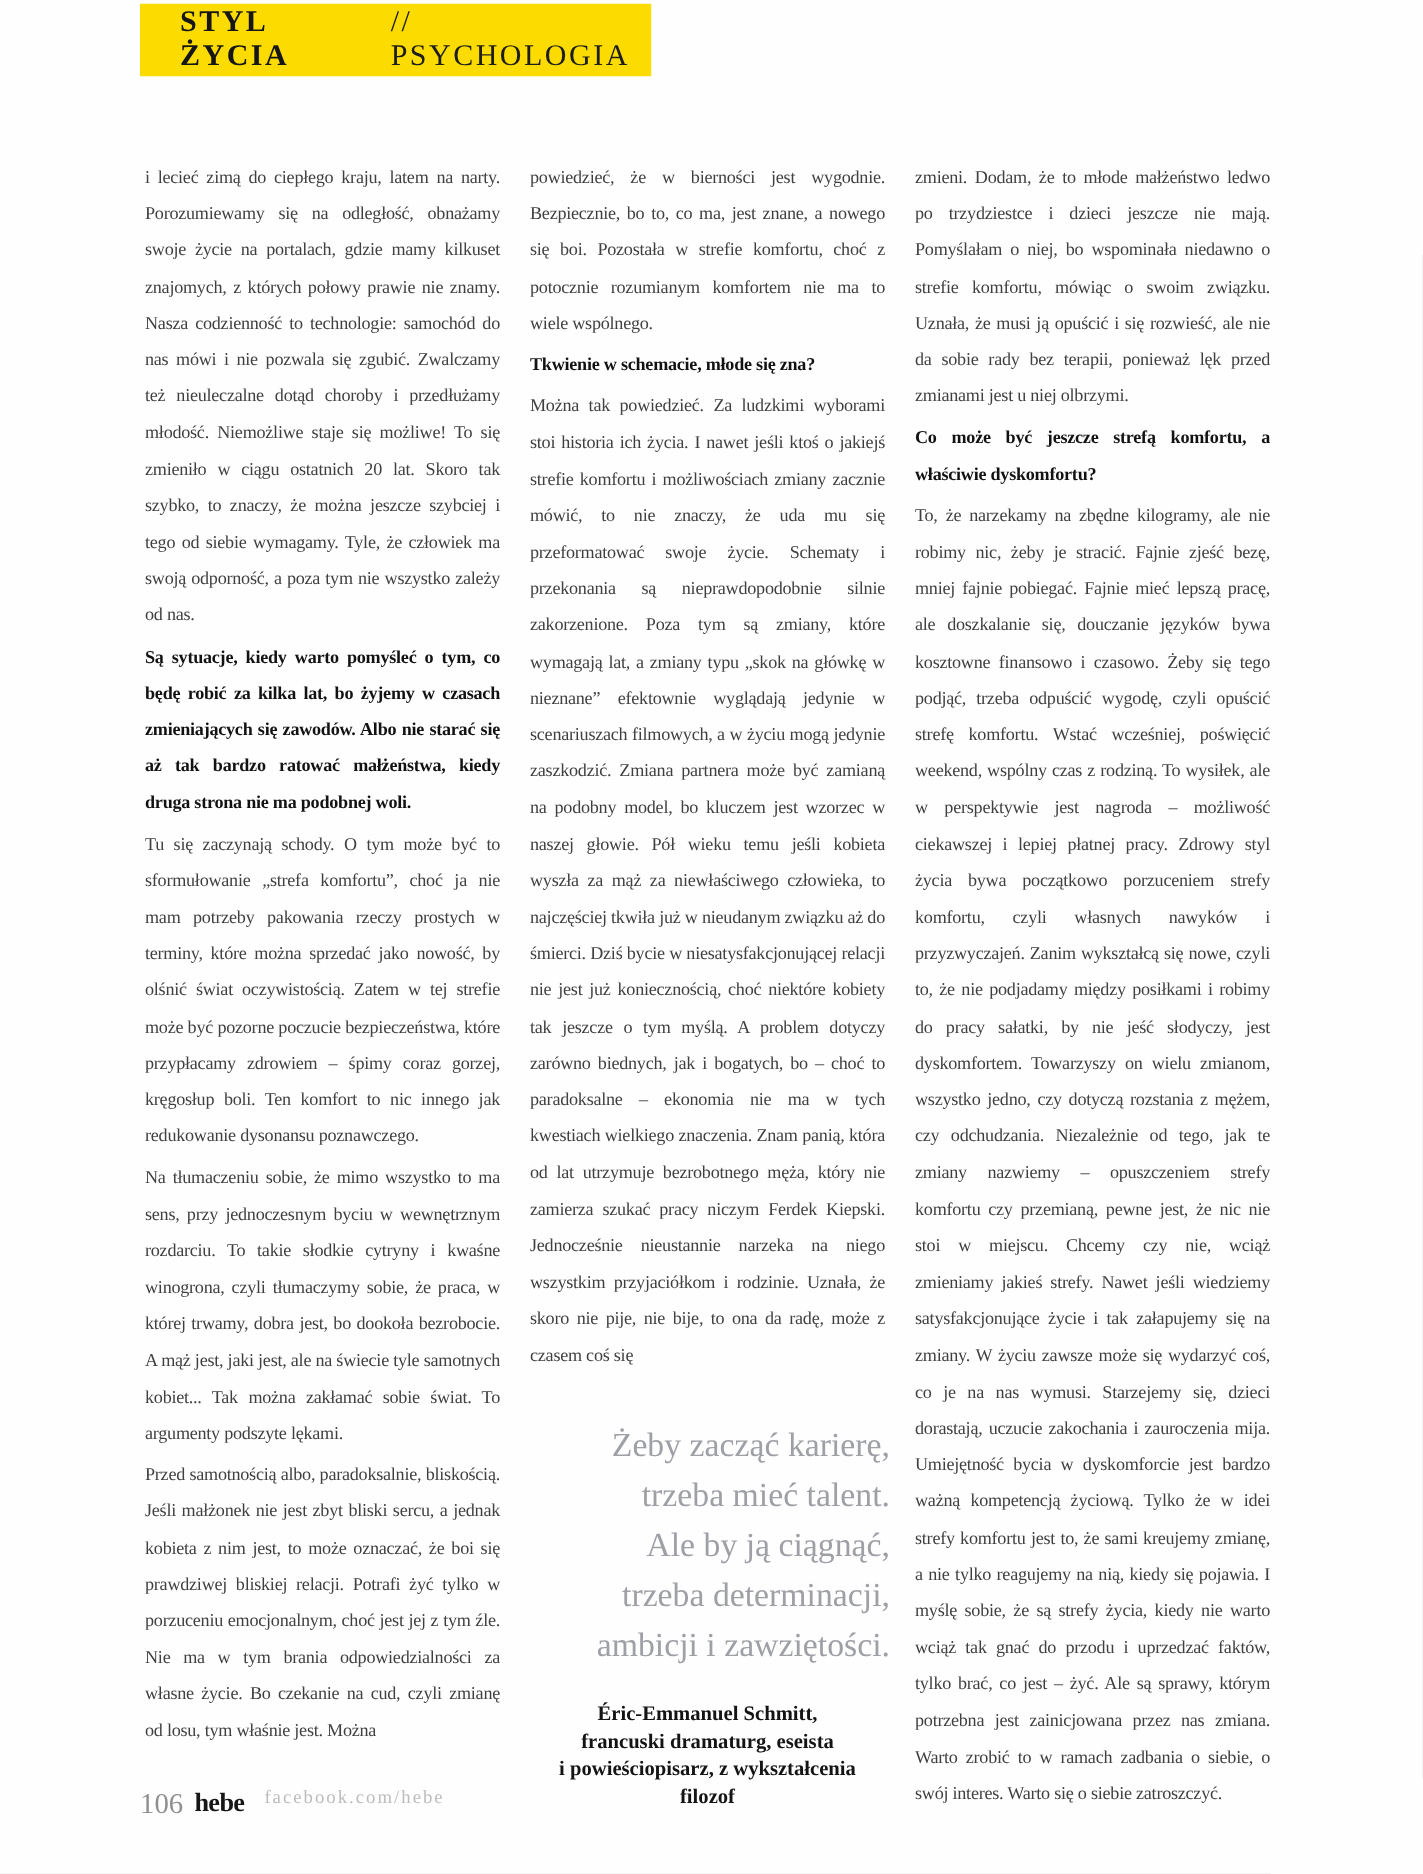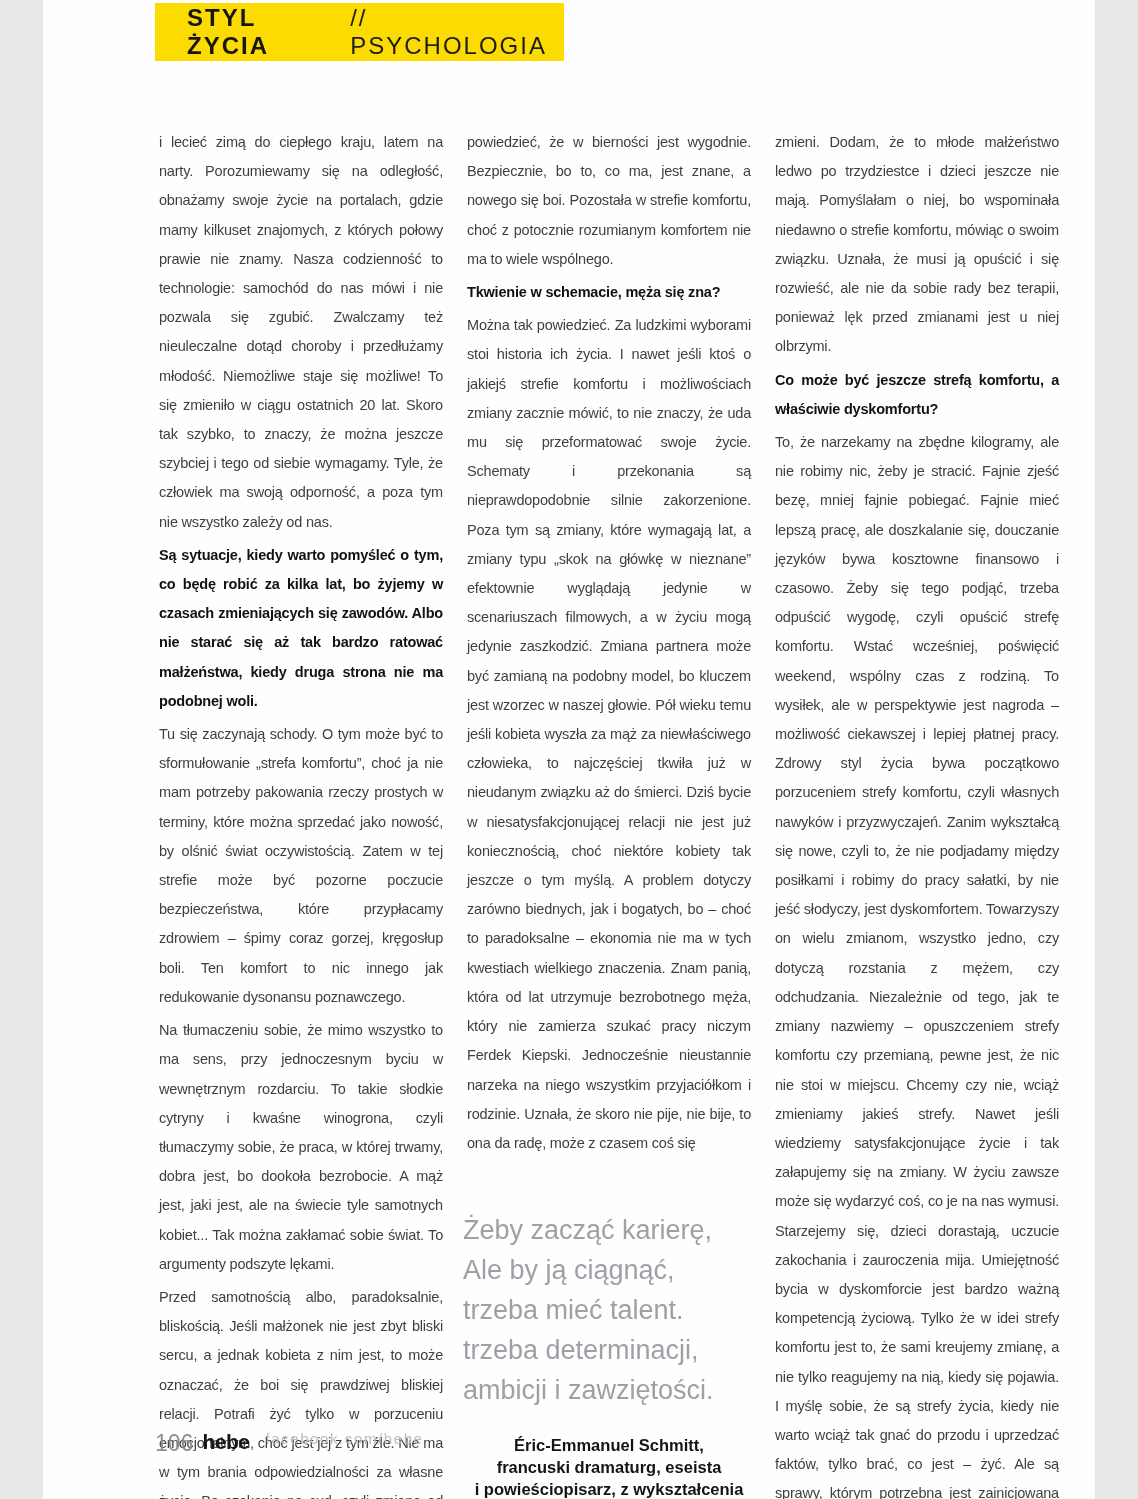--- a/index.html
+++ b/index.html
@@ -1,18 +1,18 @@
 <!DOCTYPE html>
 <html lang="pl"><head>
 <meta charset="utf-8">
 <style>
   html,body { margin:0; padding:0; background:#e8e8e8; }
   .page {
-    position:relative; width:1052px; height:1499px; background:#fefefe;
-    font-family:Liberation Sans, sans-serif; overflow:hidden;
+    position:relative; width:1138px; height:1499px; background:#fefefe;
+    font-family:Liberation Serif, serif; overflow:hidden;
     margin:0 auto;
   }
   
   .badge {
     position:absolute; left:112px; top:3px; width:409px; height:58px;
     background:#FCDB00; display:flex; align-items:center;
     padding-left:32px; box-sizing:border-box;
   }
   .badge .b1 { font-size:24px; font-weight:800; color:#161616; letter-spacing:2px; }
   .badge .b2 { font-size:24px; font-weight:400; color:#1d1d1d; letter-spacing:2px; margin-left:10px; }
@@ -23,21 +23,21 @@
     display:flex; gap:16px;
   }
   .col { width:292px; }
   .col p {
     margin:4px; font-size:14.5px; line-height:29.2px; letter-spacing:-0.2px;
     text-align:justify; color:#3f3f3f;
   }
   .col p.q { font-weight:700; color:#121212; }
 
   
-  .pullquote { margin-top:52px; text-align:left; }
+  .pullquote { margin-top:36px; text-align:right; }
   .pullquote .ql {
     font-size:27px; line-height:40px; color:#9EA0A6; letter-spacing:0;
     white-space:nowrap;
   }
   .attribution { margin-top:24px; text-align:center; }
   .attribution .al {
     font-size:16.5px; line-height:22px; font-weight:700; color:#141414;text-align:center;
   }
 
   
@@ -64,27 +64,27 @@
     <div class="col">
       <p>i lecieć zimą do ciepłego kraju, latem na narty. Porozumiewamy się na odległość, obnażamy swoje życie na portalach, gdzie mamy kilkuset znajomych, z których połowy prawie nie znamy. Nasza codzienność to technologie: samochód do nas mówi i nie pozwala się zgubić. Zwalczamy też nieuleczalne dotąd choroby i przedłużamy młodość. Niemożliwe staje się możliwe! To się zmieniło w ciągu ostatnich 20 lat. Skoro tak szybko, to znaczy, że można jeszcze szybciej i tego od siebie wymagamy. Tyle, że człowiek ma swoją odporność, a poza tym nie wszystko zależy od nas.</p>
       <p class="q">Są sytuacje, kiedy warto pomyśleć o tym, co będę robić za kilka lat, bo żyjemy w czasach zmieniających się zawodów. Albo nie starać się aż tak bardzo ratować małżeństwa, kiedy druga strona nie ma podobnej woli.</p>
       <p>Tu się zaczynają schody. O tym może być to sformułowanie „strefa komfortu”, choć ja nie mam potrzeby pakowania rzeczy prostych w terminy, które można sprzedać jako nowość, by olśnić świat oczywistością. Zatem w tej strefie może być pozorne poczucie bezpieczeństwa, które przypłacamy zdrowiem – śpimy coraz gorzej, kręgosłup boli. Ten komfort to nic innego jak redukowanie dysonansu poznawczego.</p>
       <p>Na tłumaczeniu sobie, że mimo wszystko to ma sens, przy jednoczesnym byciu w wewnętrznym rozdarciu. To takie słodkie cytryny i kwaśne winogrona, czyli tłumaczymy sobie, że praca, w której trwamy, dobra jest, bo dookoła bezrobocie. A mąż jest, jaki jest, ale na świecie tyle samotnych kobiet... Tak można zakłamać sobie świat. To argumenty podszyte lękami.</p>
       <p>Przed samotnością albo, paradoksalnie, bliskością. Jeśli małżonek nie jest zbyt bliski sercu, a jednak kobieta z nim jest, to może oznaczać, że boi się prawdziwej bliskiej relacji. Potrafi żyć tylko w porzuceniu emocjonalnym, choć jest jej z tym źle. Nie ma w tym brania odpowiedzialności za własne życie. Bo czekanie na cud, czyli zmianę od losu, tym właśnie jest. Można</p>
     </div>
 
     <div class="col">
       <p>powiedzieć, że w bierności jest wygodnie. Bezpiecznie, bo to, co ma, jest znane, a nowego się boi. Pozostała w strefie komfortu, choć z potocznie rozumianym komfortem nie ma to wiele wspólnego.</p>
-      <p class="q">Tkwienie w schemacie, męża się zna?</p>
+      <p class="q">Tkwienie w schemacie, młode się zna?</p>
       <p>Można tak powiedzieć. Za ludzkimi wyborami stoi historia ich życia. I nawet jeśli ktoś o jakiejś strefie komfortu i możliwościach zmiany zacznie mówić, to nie znaczy, że uda mu się przeformatować swoje życie. Schematy i przekonania są nieprawdopodobnie silnie zakorzenione. Poza tym są zmiany, które wymagają lat, a zmiany typu „skok na główkę w nieznane” efektownie wyglądają jedynie w scenariuszach filmowych, a w życiu mogą jedynie zaszkodzić. Zmiana partnera może być zamianą na podobny model, bo kluczem jest wzorzec w naszej głowie. Pół wieku temu jeśli kobieta wyszła za mąż za niewłaściwego człowieka, to najczęściej tkwiła już w nieudanym związku aż do śmierci. Dziś bycie w niesatysfakcjonującej relacji nie jest już koniecznością, choć niektóre kobiety tak jeszcze o tym myślą. A problem dotyczy zarówno biednych, jak i bogatych, bo – choć to paradoksalne – ekonomia nie ma w tych kwestiach wielkiego znaczenia. Znam panią, która od lat utrzymuje bezrobotnego męża, który nie zamierza szukać pracy niczym Ferdek Kiepski. Jednocześnie nieustannie narzeka na niego wszystkim przyjaciółkom i rodzinie. Uznała, że skoro nie pije, nie bije, to ona da radę, może z czasem coś się</p>
 
       <div class="pullquote">
         <div class="ql">Żeby zacząć karierę,</div>
+        <div class="ql">trzeba mieć talent.</div>
         <div class="ql">Ale by ją ciągnąć,</div>
-        <div class="ql">trzeba mieć talent.</div>
         <div class="ql">trzeba determinacji,</div>
         <div class="ql">ambicji i zawziętości.</div>
       </div>
 
       <div class="attribution">
         <div class="al">Éric-Emmanuel Schmitt,</div>
         <div class="al">francuski dramaturg, eseista</div>
         <div class="al">i powieściopisarz, z wykształcenia</div>
         <div class="al">filozof</div>
       </div>

